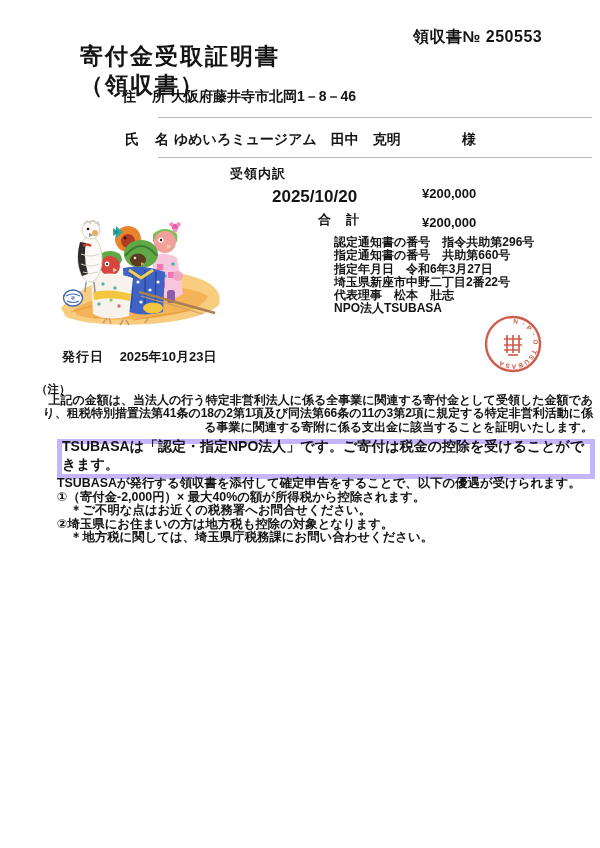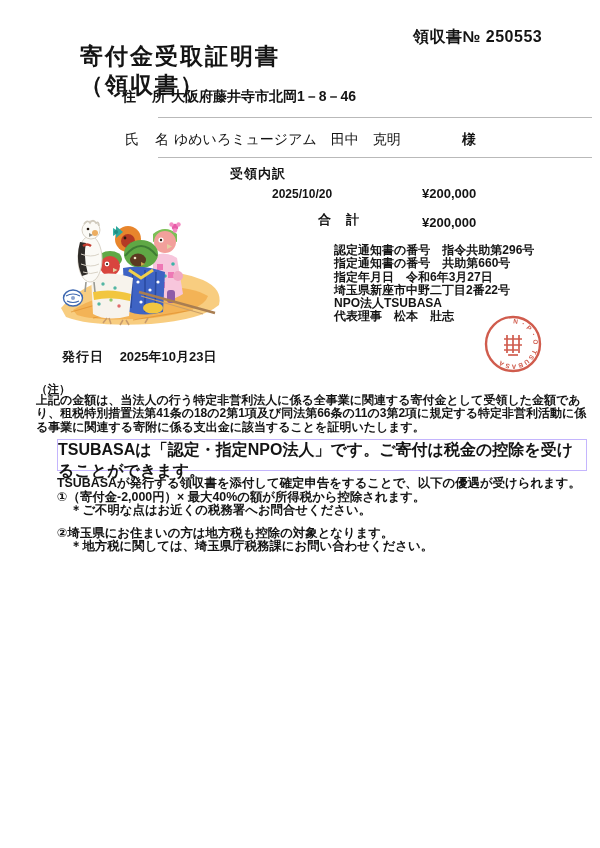--- a/index.html
+++ b/index.html
@@ -8,53 +8,53 @@
     font-family:"Liberation Sans","DejaVu Sans",sans-serif;
     color:#141414; overflow:hidden;
   }
   .abs { position:absolute; }
 
   .title-block { left:80px; top:24px; width:300px; text-align:left;
                  font-size:23px; font-weight:bold; letter-spacing:2px; line-height:1.27;margin-top:18px; }
   .receipt-no  { left:413px; top:27px; font-size:16px; font-weight:bold; letter-spacing:.5px; }
 
   .addr-row { left:122px; top:88px;  font-size:14px; font-weight:bold; }
-  .name-row { left:125px; top:131px; font-size:14px; font-weight:normal; }
+  .name-row { left:125px; top:131px; font-size:14px; font-weight:bold; }
   .row-label { letter-spacing:1px; }
   .honorific { left:462px; top:131px; font-size:14px; font-weight:bold; }
 
   .hr { height:0; border-top:1px solid #b9b9b9; }
   .hr1 { left:158px; top:117px; width:434px; }
   .hr2 { left:158px; top:157px; width:434px; }
 
   .section-title { left:230px; top:165px; width:132px; text-align:left;
                    font-size:13px; font-weight:bold; letter-spacing:1px; }
-  .detail-date   { left:272px; top:187px; font-size:12px; font-weight:bold; }
+  .detail-date   { left:272px; top:187px; font-size:17px; font-weight:bold; }
   .detail-amt    { left:422px; top:186px; font-size:13px; font-weight:bold; }
   .total-label   { left:281px; top:211px; font-size:13px; font-weight:bold; letter-spacing:1px;margin-left:37px; }
   .total-amt     { left:422px; top:215px; font-size:13px; font-weight:bold; }
 
-  .issuer-block { left:334px; top:236px; font-size:12px; font-weight:bold; line-height:13.3px; width:240px;margin-top:8px; }
+  .issuer-block { left:334px; top:236px; font-size:12px; font-weight:bold; line-height:13.3px; width:240px; }
   .issuer-block div { white-space:nowrap; }
 
   .issue-date { left:62px; top:348px; font-size:13px; font-weight:bold; }
   .issue-date .row-label { margin-right:12px; }
 
   .note-label { left:36px; top:382px; font-size:11.5px; font-weight:600; }
   .note-body  { left:36px; top:394px; width:557px; font-size:12px; font-weight:600;
-                line-height:13.4px; text-align:left; }
+                line-height:13.4px; text-align:right; }
 
   .highlight-box { left:57px; top:439px; width:528px; height:30px;
-                   border:1px solid #c4b5fd; display:flex; align-items:flex-start; justify-content:center;
-                   font-size:16px; font-weight:600; }
+                   border:5px solid #c4b5fd; display:flex; align-items:flex-end; justify-content:center;
+                   font-size:14px; font-weight:600; }
 
   .benefits { left:57px; top:477px; font-size:12.4px; font-weight:700; line-height:13.6px; width:530px; }
   .benefits div { white-space:nowrap; }
   .benefits .sub { padding-left:13px; }
-  .benefits .gap { margin-top:9px; }
+  .benefits .gap { }
 
   .illustration { left:53px; top:212px; width:182px; height:128px; }
   .seal { left:483px; top:314px; width:60px; height:60px; }
 </style>
 </head>
 <body>
 
 <div class="page">
 
   <div class="abs title-block">
@@ -84,22 +84,22 @@
   <div class="abs detail-date">2025/10/20</div>
   <div class="abs detail-amt">¥200,000</div>
   <div class="abs total-label">合　計</div>
   <div class="abs total-amt">¥200,000</div>
 
   <div class="abs issuer-block">
     <div>認定通知書の番号　指令共助第296号</div>
     <div>指定通知書の番号　共助第660号</div>
     <div>指定年月日　令和6年3月27日</div>
     <div>埼玉県新座市中野二丁目2番22号</div>
+    <div>代表理事　松本　壯志</div>
     <div>NPO法人TSUBASA</div>
-    <div>代表理事　松本　壯志</div>
   </div>
 
   <svg class="abs illustration" viewBox="0 0 182 128" aria-hidden="true">
 
     <path d="M8 96 Q28 72 68 63 Q118 54 150 68 Q170 77 166 93 Q148 108 98 112 Q38 115 13 105 Z" fill="#f6bc55" opacity="0.75"></path>
     <path d="M20 98 Q45 82 90 76 Q135 72 155 84 Q150 100 100 106 Q45 110 24 103 Z" fill="#ef9f33" opacity="0.55"></path>
     <path d="M18 100 L60 88 M40 106 L95 94 M80 108 L140 98" stroke="#dd8a26" stroke-width="1.2" fill="none" opacity="0.6"></path>
 
     <g>
       <circle cx="75" cy="27" r="13" fill="#e8852c"></circle>

